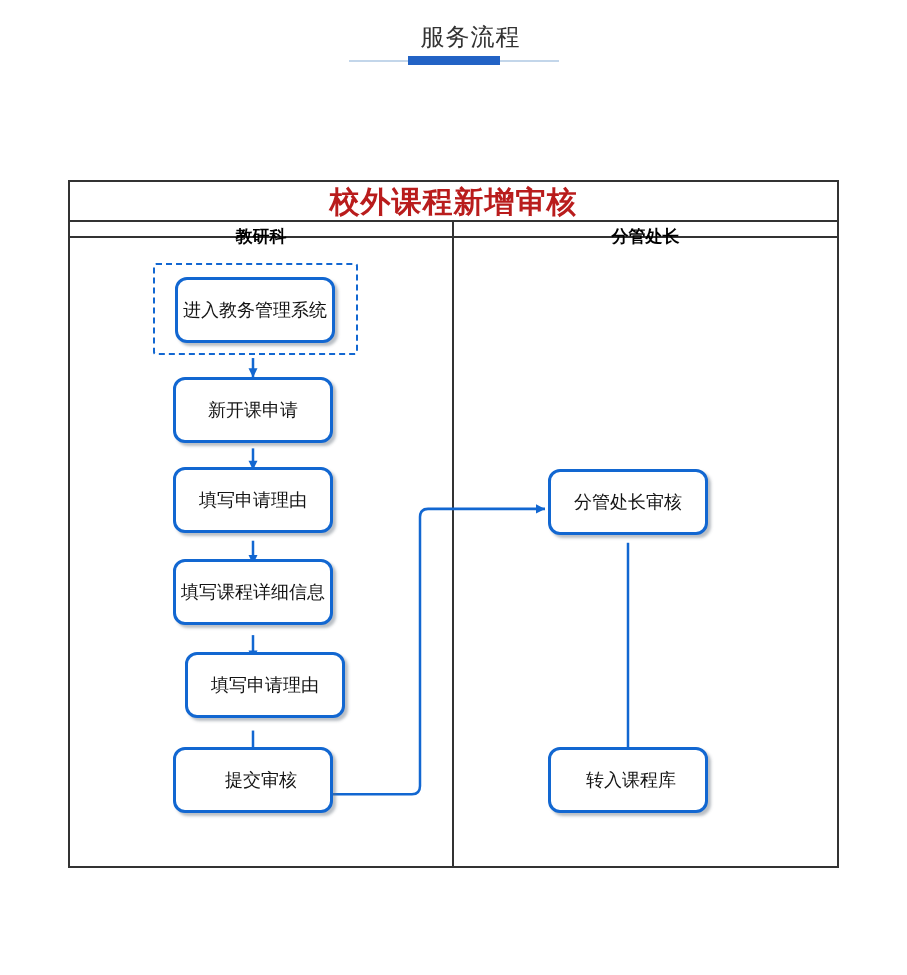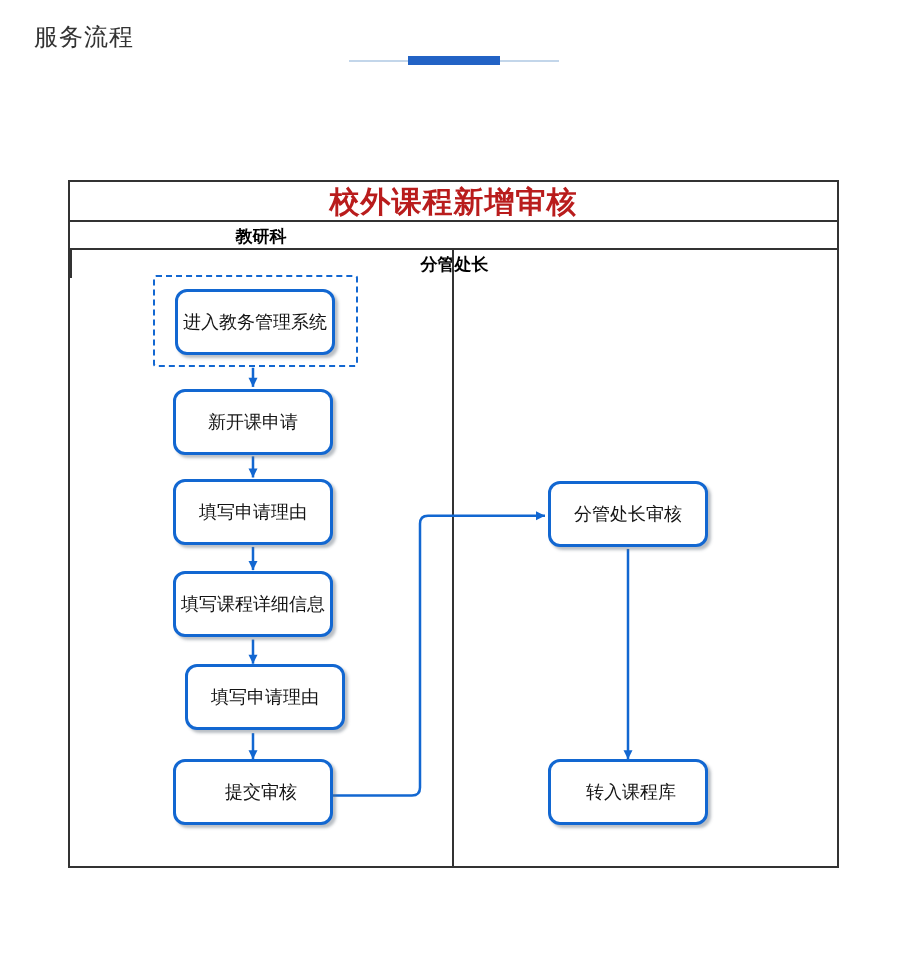--- a/index.html
+++ b/index.html
@@ -18,20 +18,21 @@
     height: 975px;
     position: relative;
     font-family: "DejaVu Sans", "Liberation Sans", sans-serif;
     overflow: hidden;
   }
 
   
   .page-header { position: absolute; top: 0; left: 0; width: 907px; }
   .page-title {
     margin-top: 21px;
+    text-align: center;
     font-size: 24px;
     font-weight: 500;
     letter-spacing: 1px;
     color: var(--title-text);
     padding-left: 34px;
   }
   .title-underline {
     position: absolute;
     top: 56px;
     left: 50%;
@@ -68,23 +69,22 @@
     border-bottom: 2px solid var(--table-border);
     text-align: center;
     line-height: 40px;
     font-size: 30px;
     font-weight: bold;
     color: #b91c1c;
     letter-spacing: 1px;
   }
   .lane-headers {
     display: flex;
-    height: 28px;
+    height: 16px;
     border-bottom: 2px solid var(--table-border);
-    flex-direction: column;
   }
   .lane-header {
     text-align: center;
     line-height: 28px;
     font-size: 17px;
     font-weight: bold;
     color: #000;
   }
   .lane-header.left { width: 382px; flex: none; }
   .lane-header.right { flex: 1; border-left: 2px solid var(--table-border); }

